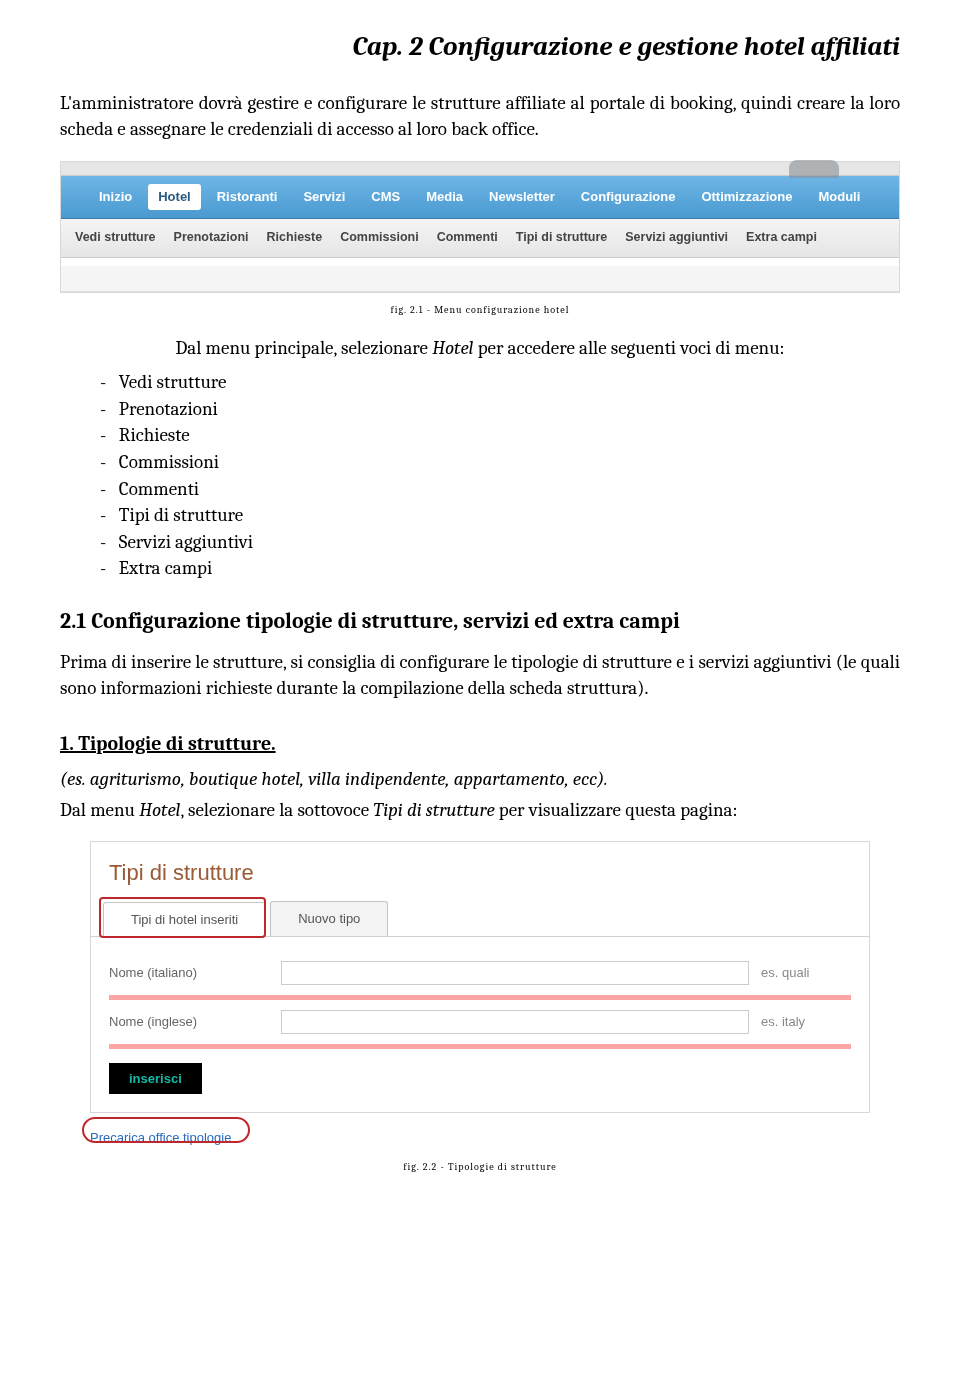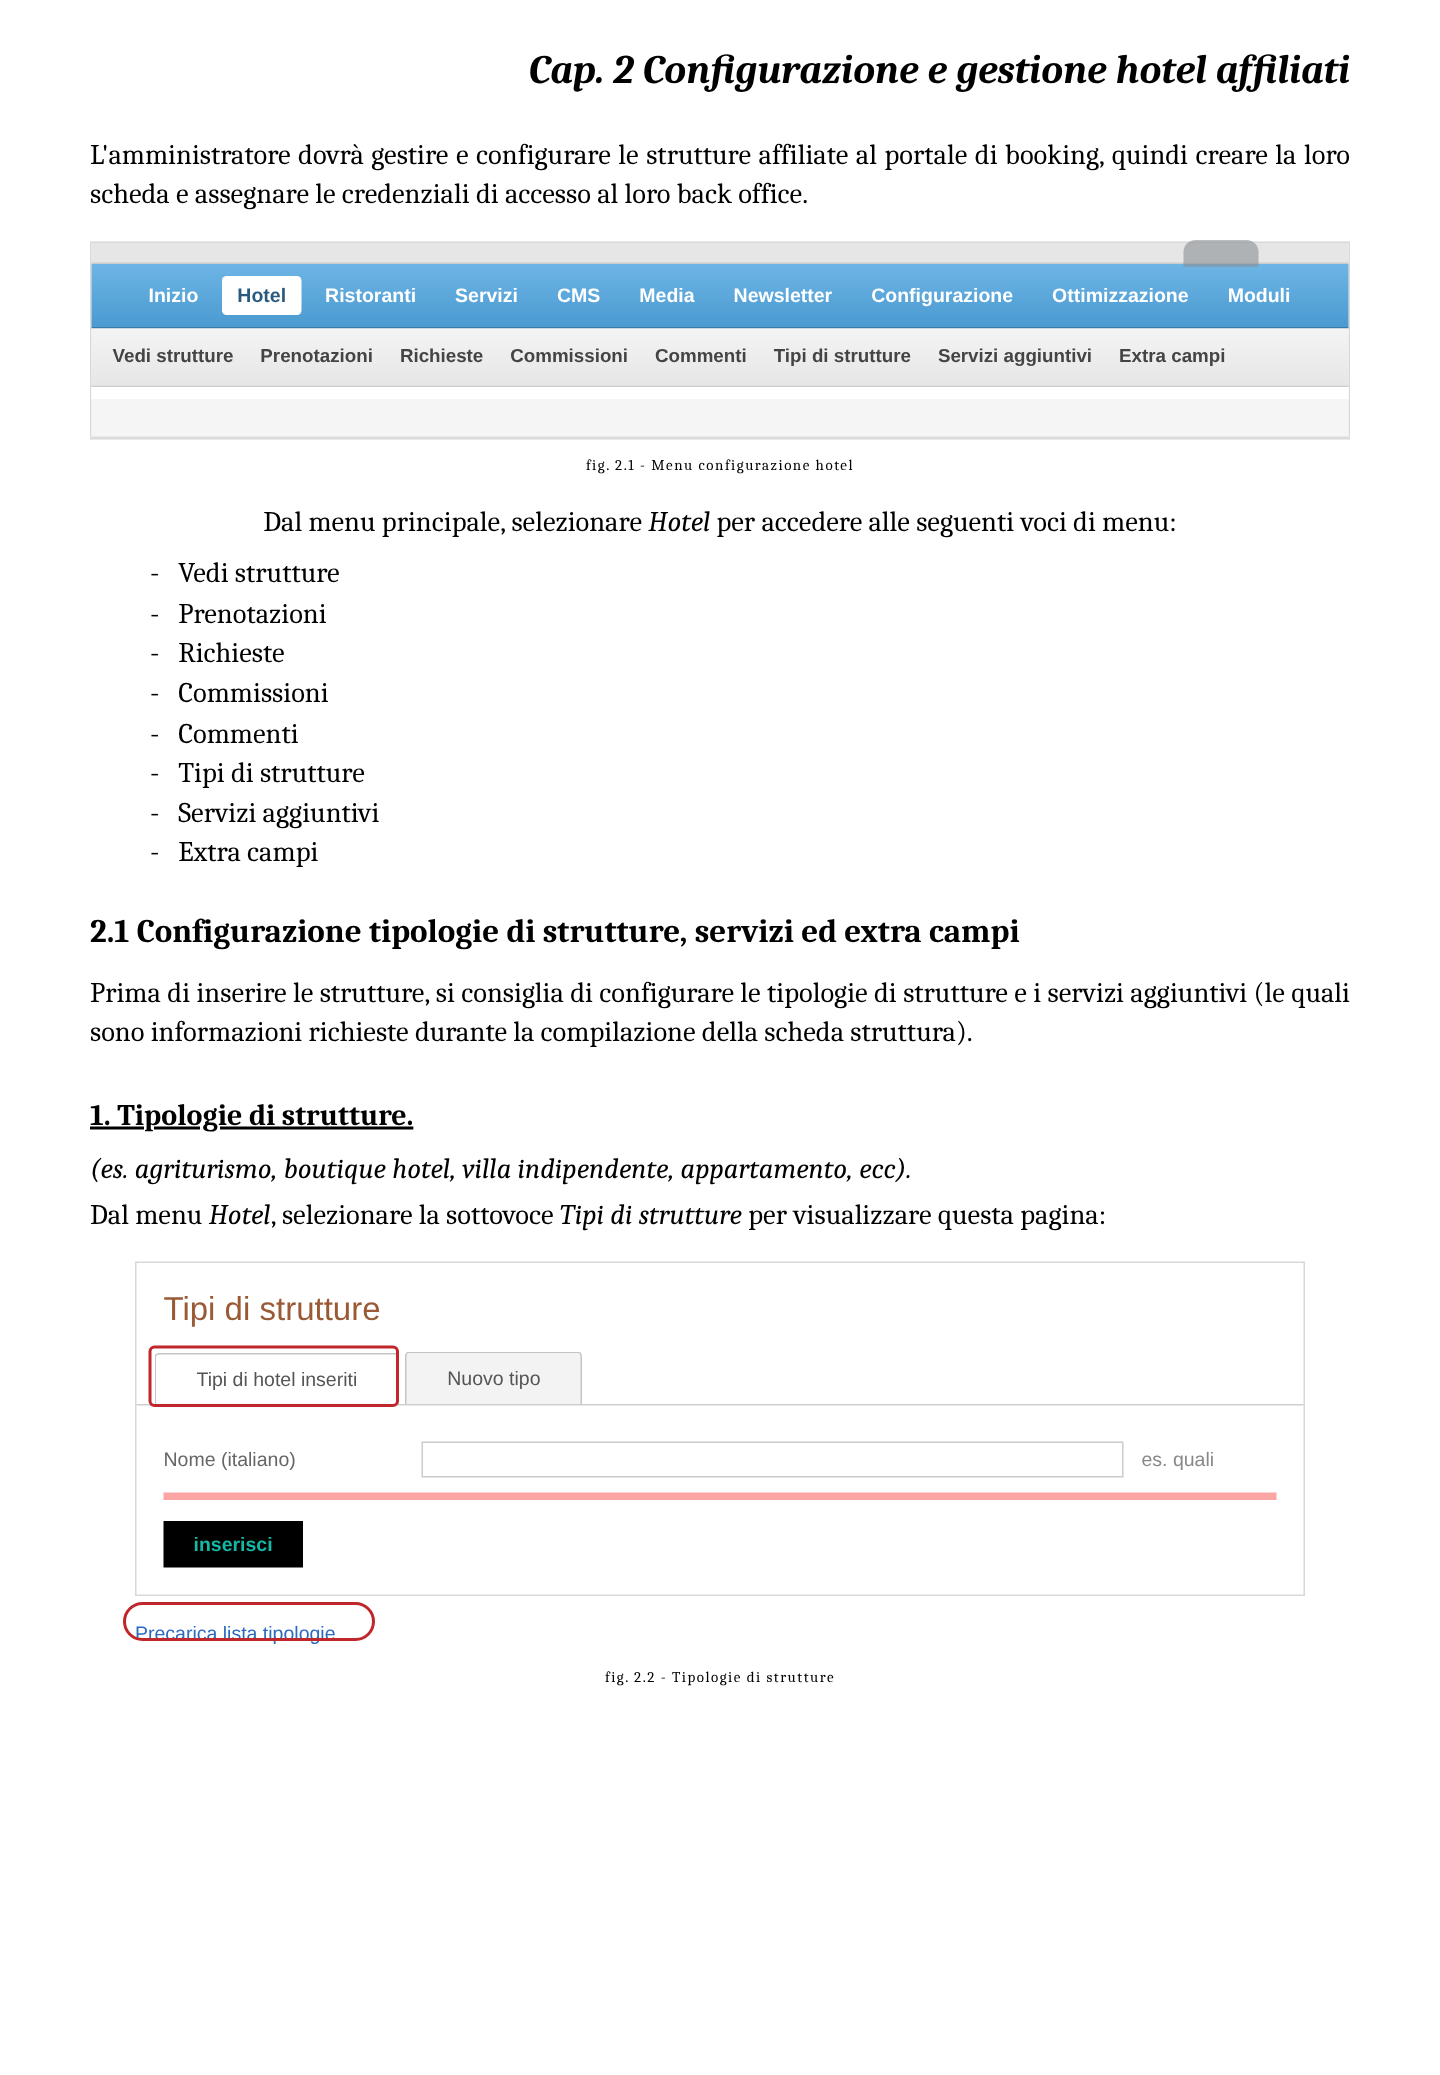--- a/index.html
+++ b/index.html
@@ -284,23 +284,28 @@
       <div class="ftab active">Tipi di hotel inseriti</div>
     </div>
     <div class="ftab">Nuovo tipo</div>
   </div>
   <div class="body">
     <div class="row">
       <div class="lbl">Nome (italiano)</div>
       <input type="text" style="">
       <div class="hint">es. quali</div>
     </div>
+    <div class="row">
+      <div class="lbl">Nome (inglese)</div>
+      <input type="text" style="">
+      <div class="hint">es. italy</div>
+    </div>
     <div class="submit-row">
       <button>inserisci</button>
     </div>
   </div>
 </div>
 <div class="precarica-wrap">
-  <a>Precarica lista tipologie</a>
+  <a>Precarica office tipologie</a>
   <div class="oval"></div>
 </div>
 
 <p class="caption">fig. 2.2 - Tipologie di strutture</p>
 
 </body></html>

